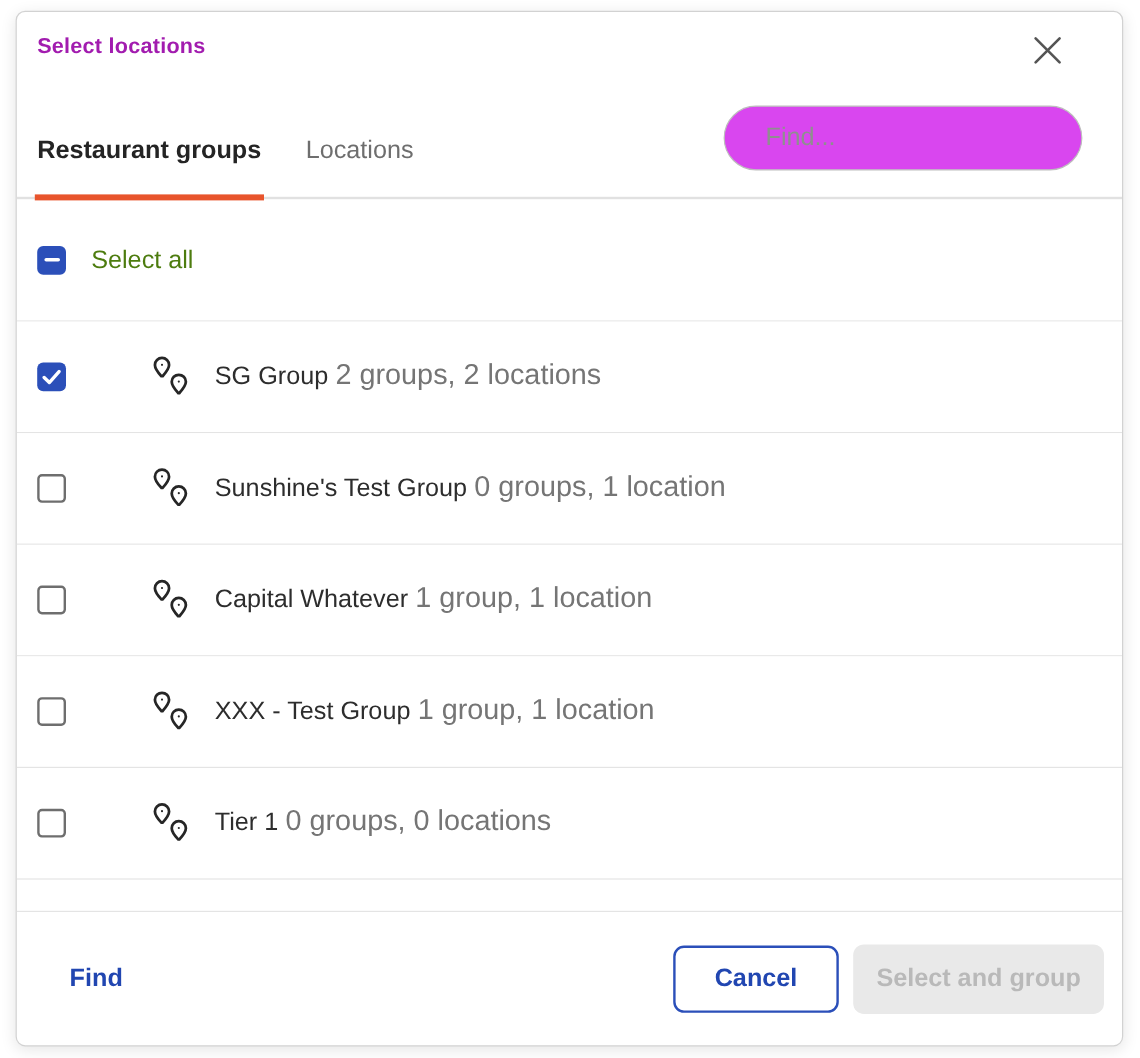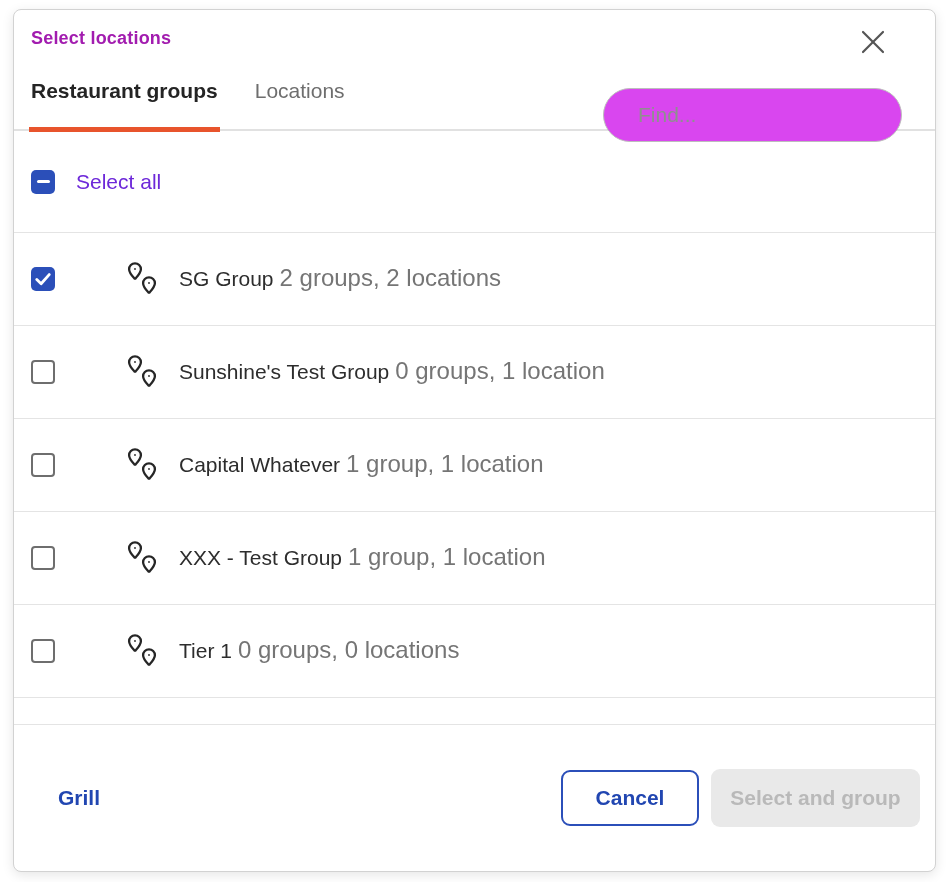--- a/index.html
+++ b/index.html
@@ -47,21 +47,21 @@
   .close-btn {
     position: absolute;
     top: 16px; right: 46px;
     width: 32px; height: 32px;
     background: none; border: none;
     cursor: pointer;
     display: flex; align-items: center; justify-content: center;
   }
   
   .tabs-bar {
-    margin-top: 25px;
+    margin-top: 60px;
     padding-left: 17px;
     display: flex;
     gap: 37px;
     border-bottom: 2px solid #e1e1e1;
     flex: 0 0 auto;
   }
   .tab {
     position: relative;
     font-size: 21px;
     padding-bottom: 26px;
@@ -102,21 +102,21 @@
   
   .select-all-row {
     height: 102px;
     display: flex;
     align-items: center;
     padding-left: 17px;
     gap: 21px;
     border-bottom: 1px solid var(--divider);
     flex: 0 0 auto;
   }
-  .select-all-label { font-size: 21px; color: #6d28d9; text-align: right; }
+  .select-all-label { font-size: 21px; color: #4d7c0f; text-align: right; }
   
   .checkbox {
     width: 24px; height: 24px;
     border-radius: 5px;
     flex: 0 0 auto;
     display: flex; align-items: center; justify-content: center;
     cursor: pointer;
   }
   .checkbox.unchecked { background: #fff; border: 2px solid #6e6e6e; border-radius: 4px; }
   .checkbox.checked { background: var(--blue); }
@@ -327,18 +327,18 @@
     <div class="row-text">
       <span class="row-title">Tier 1</span>
       <span class="row-subtitle">0 groups, 0 locations</span>
     </div>
   </div>
 </div>
 
   <div class="list-spacer"></div>
 
   <div class="modal-footer">
-    <button class="clear-link">Grill</button>
+    <button class="clear-link">Find</button>
     <button class="cancel-btn">Cancel</button>
     <button class="save-btn" disabled="">Select and group</button>
   </div>
 
 </div>
 
 </body></html>

